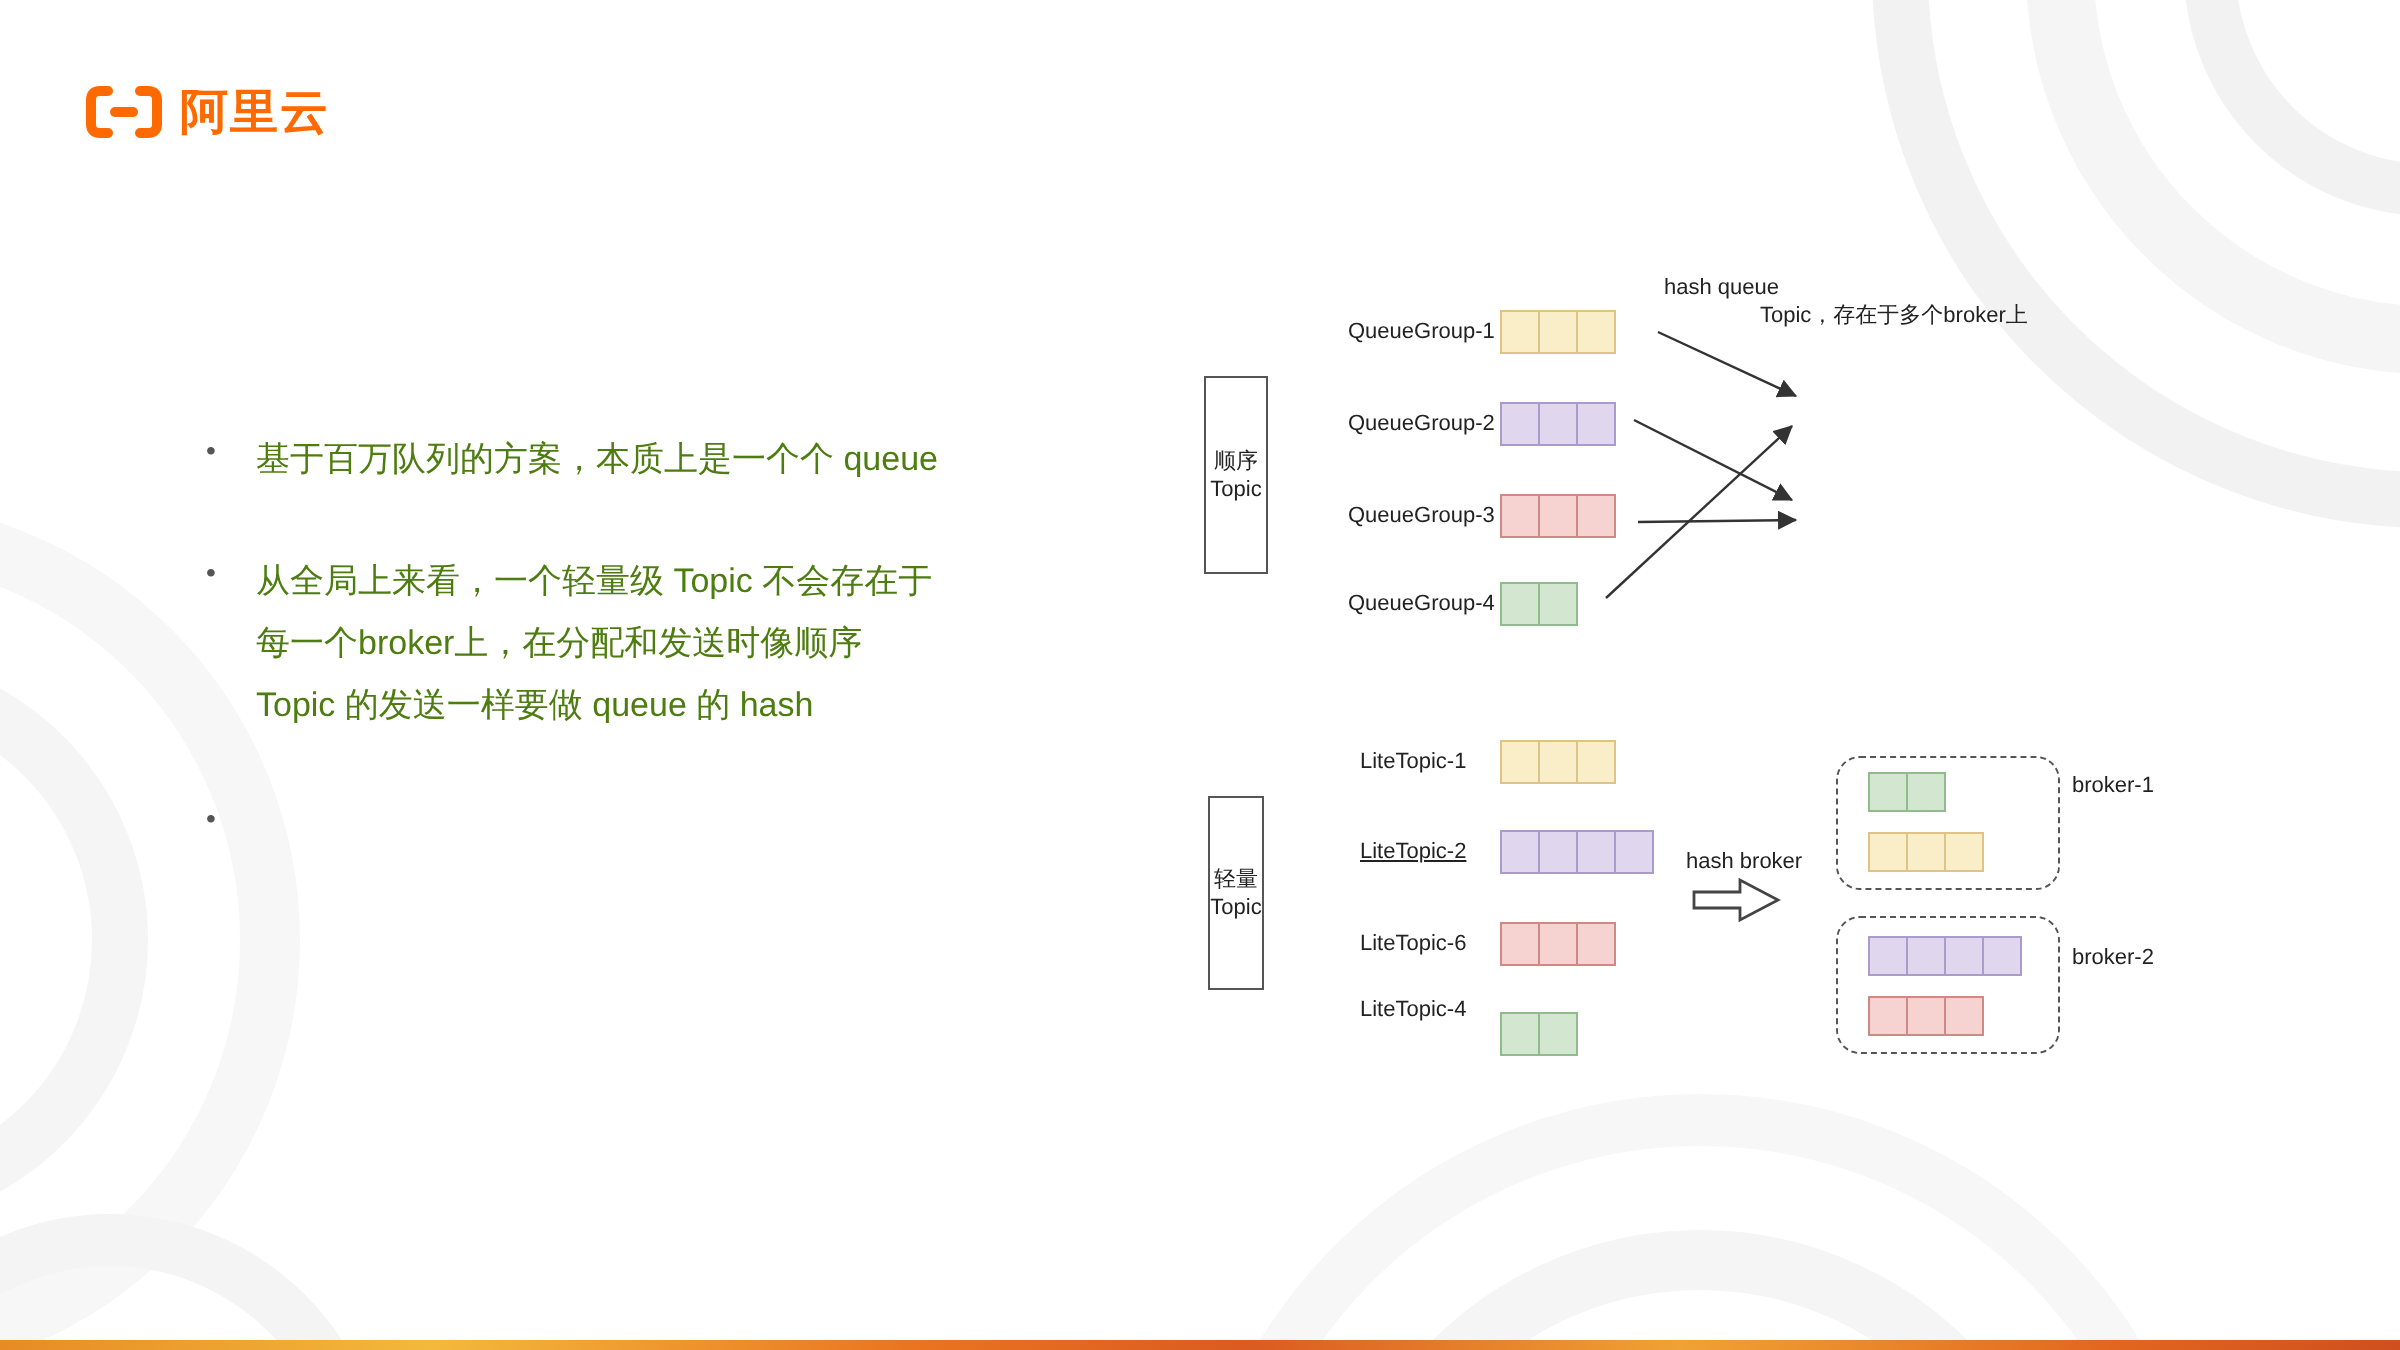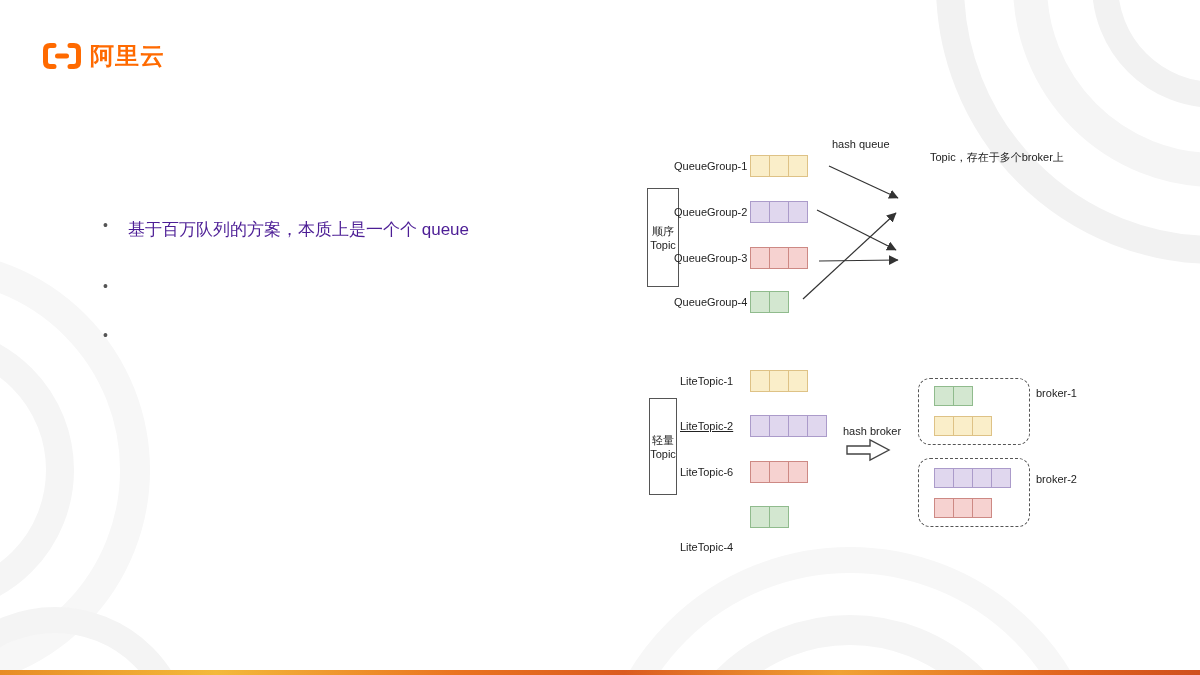--- a/index.html
+++ b/index.html
@@ -12,28 +12,28 @@
 
   
   .logo { position:absolute; left:42px; top:40px; display:flex; align-items:center; gap:8px; }
   .logo .logo-text { color:#ff6a00; font-size:24px; font-weight:bold; letter-spacing:1px; }
 
   
   .title { position:absolute; left:103px; top:166px; font-size:23px; color:#ed6a1e; font-weight:bold; }
   .bullets { position:absolute; left:103px; top:214px; width:420px; }
   .bullet { display:flex; margin-bottom:30px; }
   .bullet .dot { width:25px; color:#555; font-size:14px; padding-top:3px; flex:0 0 25px; }
-  .bullet .btext { font-size:17px; color:#4c1d95; line-height:31px; white-space:pre-line; }
+  .bullet .btext { font-size:17px; color:#4d7c0f; line-height:31px; white-space:pre-line; }
 
   
   .diagram { position:absolute; left:0; top:0; width:1200px; height:675px; }
   .abs { position:absolute; }
   .side-box {
     border:1.5px solid #555; background:#fff; display:flex; align-items:center; justify-content:center;
-    text-align:center; font-size:11px; color:#222; line-height:14px; white-space:pre-line;margin-left:45px;
+    text-align:center; font-size:11px; color:#222; line-height:14px; white-space:pre-line;
   }
   .row-label { font-size:11px; color:#222; line-height:22px; }
   .cells { display:flex; }
   .cell { width:20px; border:1px solid; margin-left:-1px; }
   .cell:first-child { margin-left:0; }
   .hash-label { font-size:11px; color:#222; }
   .dash-box { border:1.5px dashed #555; border-radius:12px; background:transparent; }
   .mq-label { position:absolute; font-size:11px; color:#222; }
   .broker-label { font-size:11px; color:#222; }
 
@@ -71,20 +71,23 @@
     <span class="logo-text">阿里云</span>
   </div>
 
   <div class="bullets" id="bullets">
       <div class="bullet">
         <span class="dot">•</span>
         <div class="btext">基于百万队列的方案，本质上是一个个 queue</div>
       </div>
       <div class="bullet">
         <span class="dot">•</span>
+        <div class="btext">从全局上来看，一个轻量级 Topic 不会存在于
+每一个broker上，在分配和发送时像顺序
+Topic 的发送一样要做 queue 的 hash</div>
       </div>
       <div class="bullet">
         <span class="dot">•</span>
       </div>
     </div>
 
   <div class="diagram">
 
     <svg class="bg" viewBox="0 0 1200 675">
       <defs>
@@ -127,21 +130,21 @@
         </div>
         <div class="row-label abs" style="left: 674px; top: 291px;">QueueGroup-4</div>
         <div class="cells abs" style="left: 750px; top: 291px;">
           <div class="cell" style="width: 20px; height: 22px; background: rgb(211, 231, 208); border-color: rgb(144, 187, 141);"></div>
           <div class="cell" style="width: 20px; height: 22px; background: rgb(211, 231, 208); border-color: rgb(144, 187, 141);"></div>
         </div>
       </div>
 
     <div class="hash-label abs" style="left:832px; top:138px;">hash queue</div>
 
-    <div class="hash-label abs" style="left:930px; top:150px;">Topic，存在于多个broker上</div>
+    <div class="hash-label abs" style="left:880px; top:150px;">Topic，存在于多个broker上</div>
 
     <div class="side-box abs" style="left:604px; top:398px; width:28px; height:97px;">
       <span>轻量
 Topic</span>
     </div>
 
     <div id="lite-rows">
         <div class="row-label abs" style="left: 680px; top: 370px;">LiteTopic-1</div>
         <div class="cells abs" style="left: 750px; top: 370px;">
           <div class="cell" style="width: 20px; height: 22px; background: rgb(250, 238, 201); border-color: rgb(222, 194, 134);"></div>
@@ -154,21 +157,21 @@
           <div class="cell" style="width: 20px; height: 22px; background: rgb(224, 215, 238); border-color: rgb(171, 155, 202);"></div>
           <div class="cell" style="width: 20px; height: 22px; background: rgb(224, 215, 238); border-color: rgb(171, 155, 202);"></div>
           <div class="cell" style="width: 20px; height: 22px; background: rgb(224, 215, 238); border-color: rgb(171, 155, 202);"></div>
         </div>
         <div class="row-label abs" style="left: 680px; top: 461px;">LiteTopic-6</div>
         <div class="cells abs" style="left: 750px; top: 461px;">
           <div class="cell" style="width: 20px; height: 22px; background: rgb(246, 210, 208); border-color: rgb(205, 137, 132);"></div>
           <div class="cell" style="width: 20px; height: 22px; background: rgb(246, 210, 208); border-color: rgb(205, 137, 132);"></div>
           <div class="cell" style="width: 20px; height: 22px; background: rgb(246, 210, 208); border-color: rgb(205, 137, 132);"></div>
         </div>
-        <div class="row-label abs" style="left: 680px; top: 536px;">LiteTopic-4</div>
+        <div class="row-label abs" style="left: 680px; top: 494px;">LiteTopic-4</div>
         <div class="cells abs" style="left: 750px; top: 506px;">
           <div class="cell" style="width: 20px; height: 22px; background: rgb(211, 231, 208); border-color: rgb(144, 187, 141);"></div>
           <div class="cell" style="width: 20px; height: 22px; background: rgb(211, 231, 208); border-color: rgb(144, 187, 141);"></div>
         </div>
       </div>
 
     <div class="hash-label abs" style="left:843px; top:425px;">hash broker</div>
 
     <div id="brokers">
         <div class="dash-box abs" style="left: 918px; top: 378px; width: 112px; height: 67px;">

